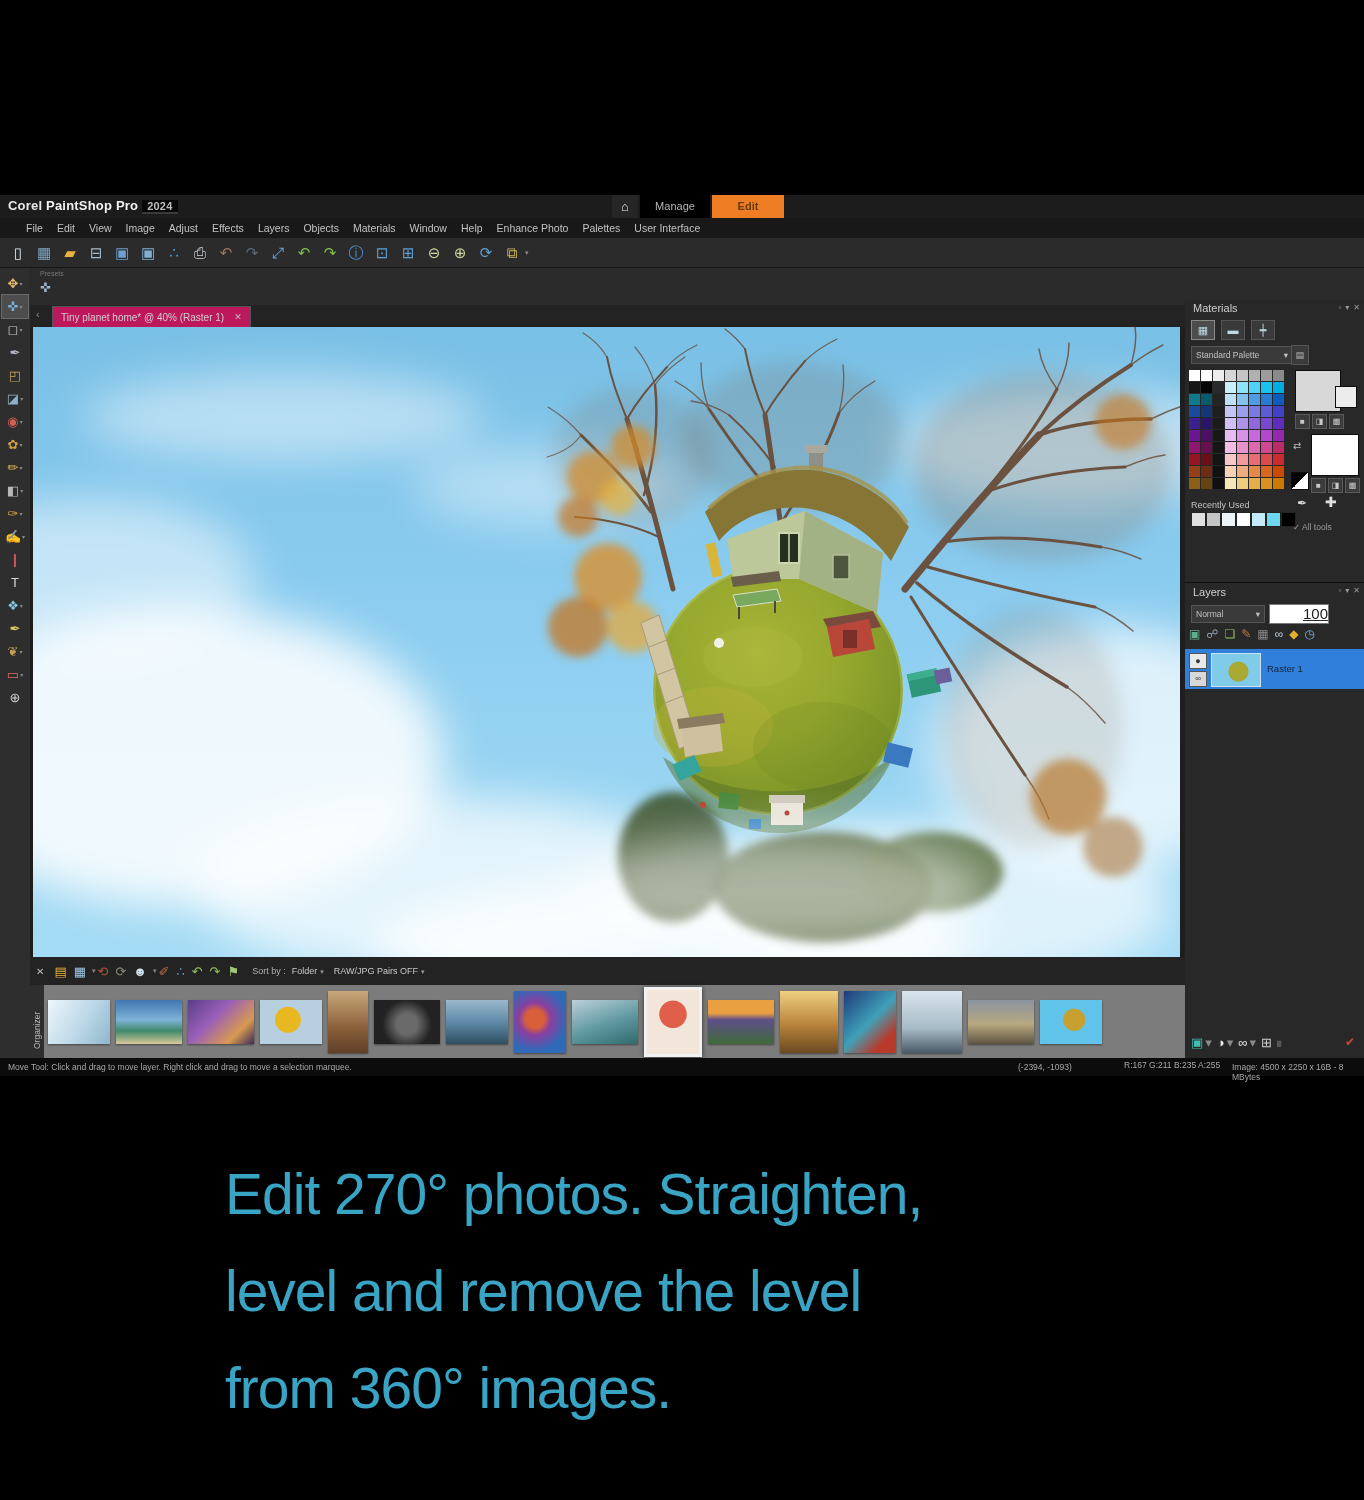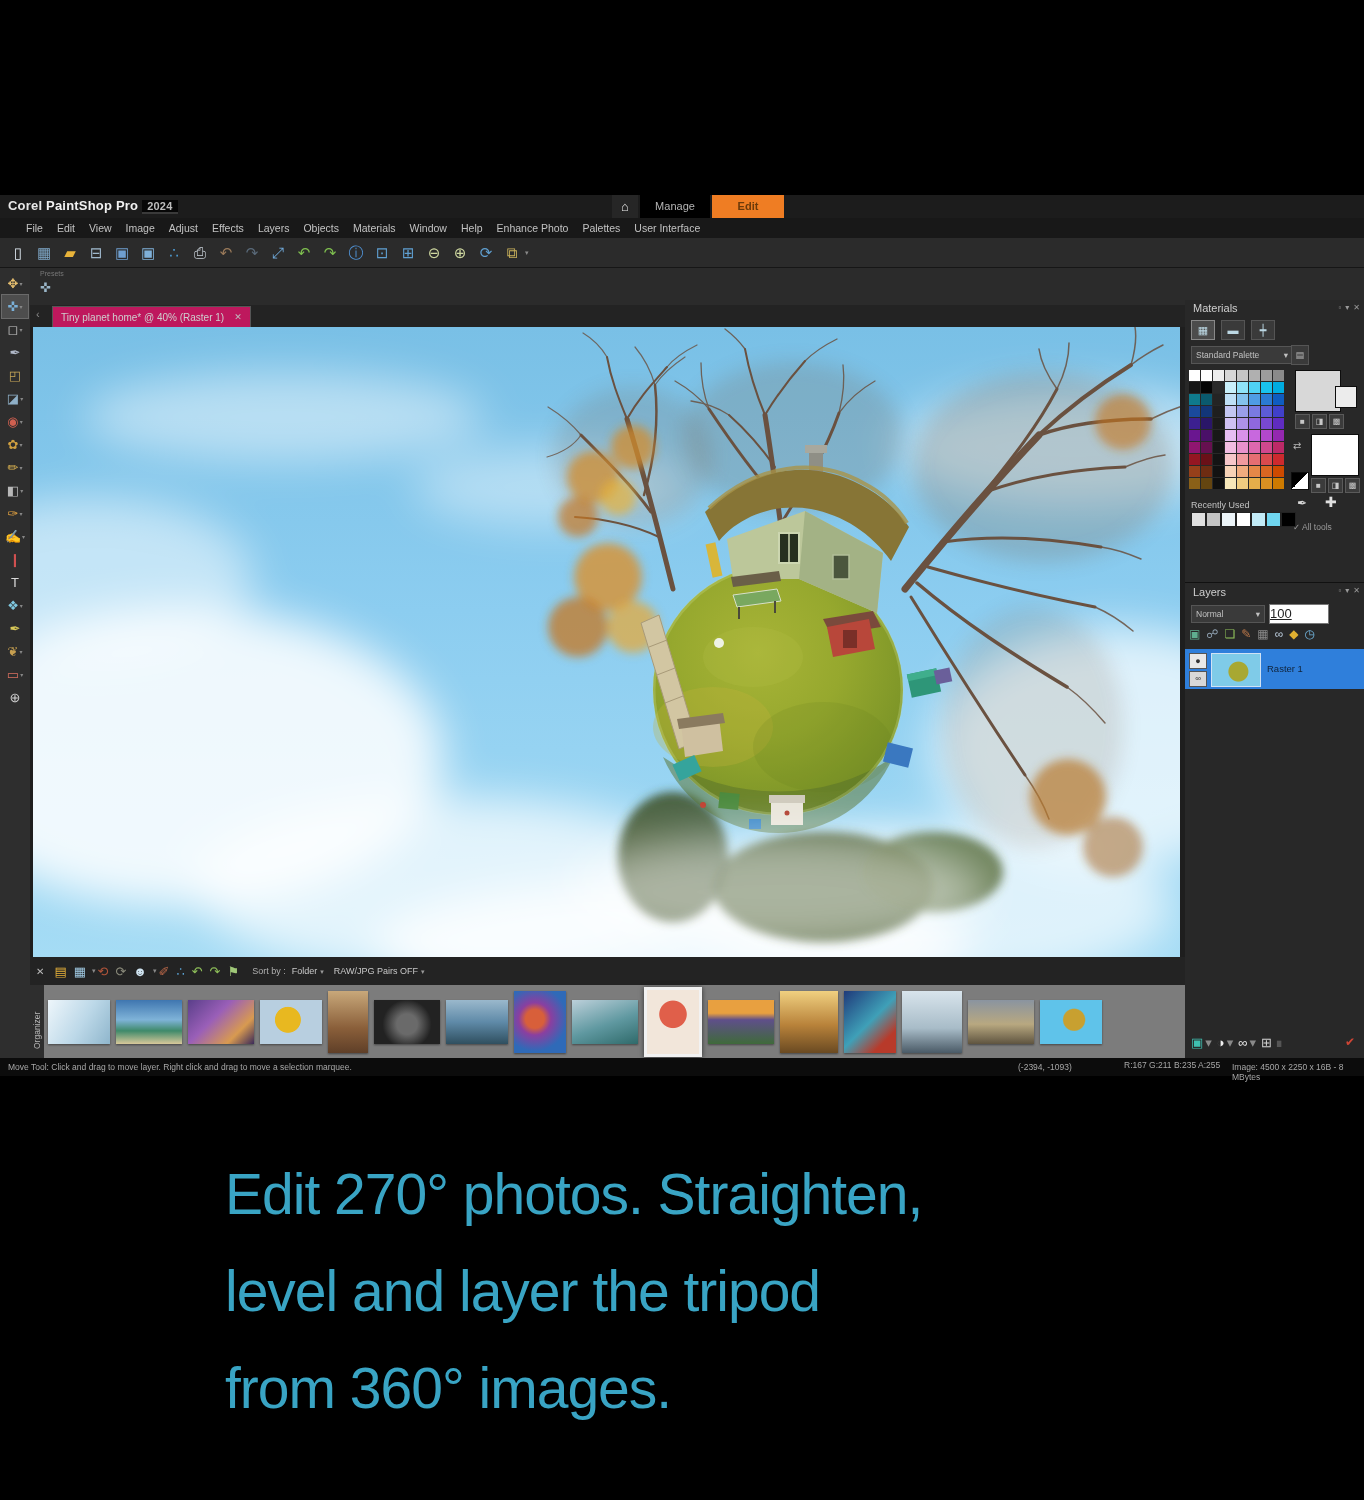--- a/index.html
+++ b/index.html
@@ -80,21 +80,21 @@
   #all-tools{position:absolute;left:108px;top:222px;font-size:8.5px;color:#9a9a9a;}
   #recent-label{position:absolute;left:6px;top:200px;font-size:9px;color:#c2c2c2;}
   #recent-swatches{position:absolute;left:6px;top:212px;display:flex;}
   #recent-swatches .cell{width:13px;height:13px;border:1px solid #222;}
   
   #layers{position:absolute;left:0;top:282px;width:179px;height:130px;border-top:1px solid #111;}
   #layers-title{position:absolute;left:8px;top:3px;}
   #blend-select{position:absolute;left:6px;top:22px;width:64px;height:16px;background:#3a3a3a;border:1px solid #555;
                 color:#c2c2c2;font-size:8.5px;line-height:16px;padding:0 4px;display:flex;justify-content:space-between;}
   #opacity-box{position:absolute;left:84px;top:21px;width:58px;height:18px;background:#fff;border:1px solid #777;
-               color:#222;font-size:13px;text-align:left;line-height:18px;text-decoration:underline;}
+               color:#222;font-size:15px;text-align:right;line-height:18px;text-decoration:underline;}
   #layers-toolbar{position:absolute;left:4px;top:44px;display:flex;gap:6px;}
   #layers-toolbar span{font-size:12px;}
   #layer-row{position:absolute;left:0;top:66px;width:179px;height:40px;background:#2f7fdb;}
   #layer-eye{position:absolute;left:4px;top:4px;width:16px;height:14px;background:#e8e8e8;border:1px solid #555;
              color:#333;font-size:9px;text-align:center;line-height:14px;}
   #layer-link{position:absolute;left:4px;top:22px;width:16px;height:14px;background:#d8d8d8;border:1px solid #555;
              color:#333;font-size:8px;text-align:center;line-height:14px;}
   #layer-thumb{position:absolute;left:26px;top:4px;width:48px;height:32px;border:1px solid #cfe2f5;
        background:radial-gradient(circle at 55% 55%,#a8a832 0 30%,#7fcbe8 33%);}
   #layer-name{position:absolute;left:82px;top:14px;font-size:9.5px;color:#10233a;}
@@ -656,15 +656,15 @@
   <div id="statusbar">
     <span id="status-left">Move Tool: Click and drag to move layer. Right click and drag to move a selection marquee.</span>
     <span id="status-pos">(-2394, -1093)</span>
     <span id="status-color">R:167 G:211 B:235 A:255</span>
     <span id="status-image">Image: 4500 x 2250 x 16B - 8 MBytes</span>
   </div>
 </div>
 
 <div id="caption" style="color: rgb(57, 164, 196);">
   <div>Edit 270° photos. Straighten,</div>
-  <div>level and layer the tripod</div>
+  <div>level and remove the level</div>
   <div>from 360° images.</div>
 </div>
 
 </body></html>

